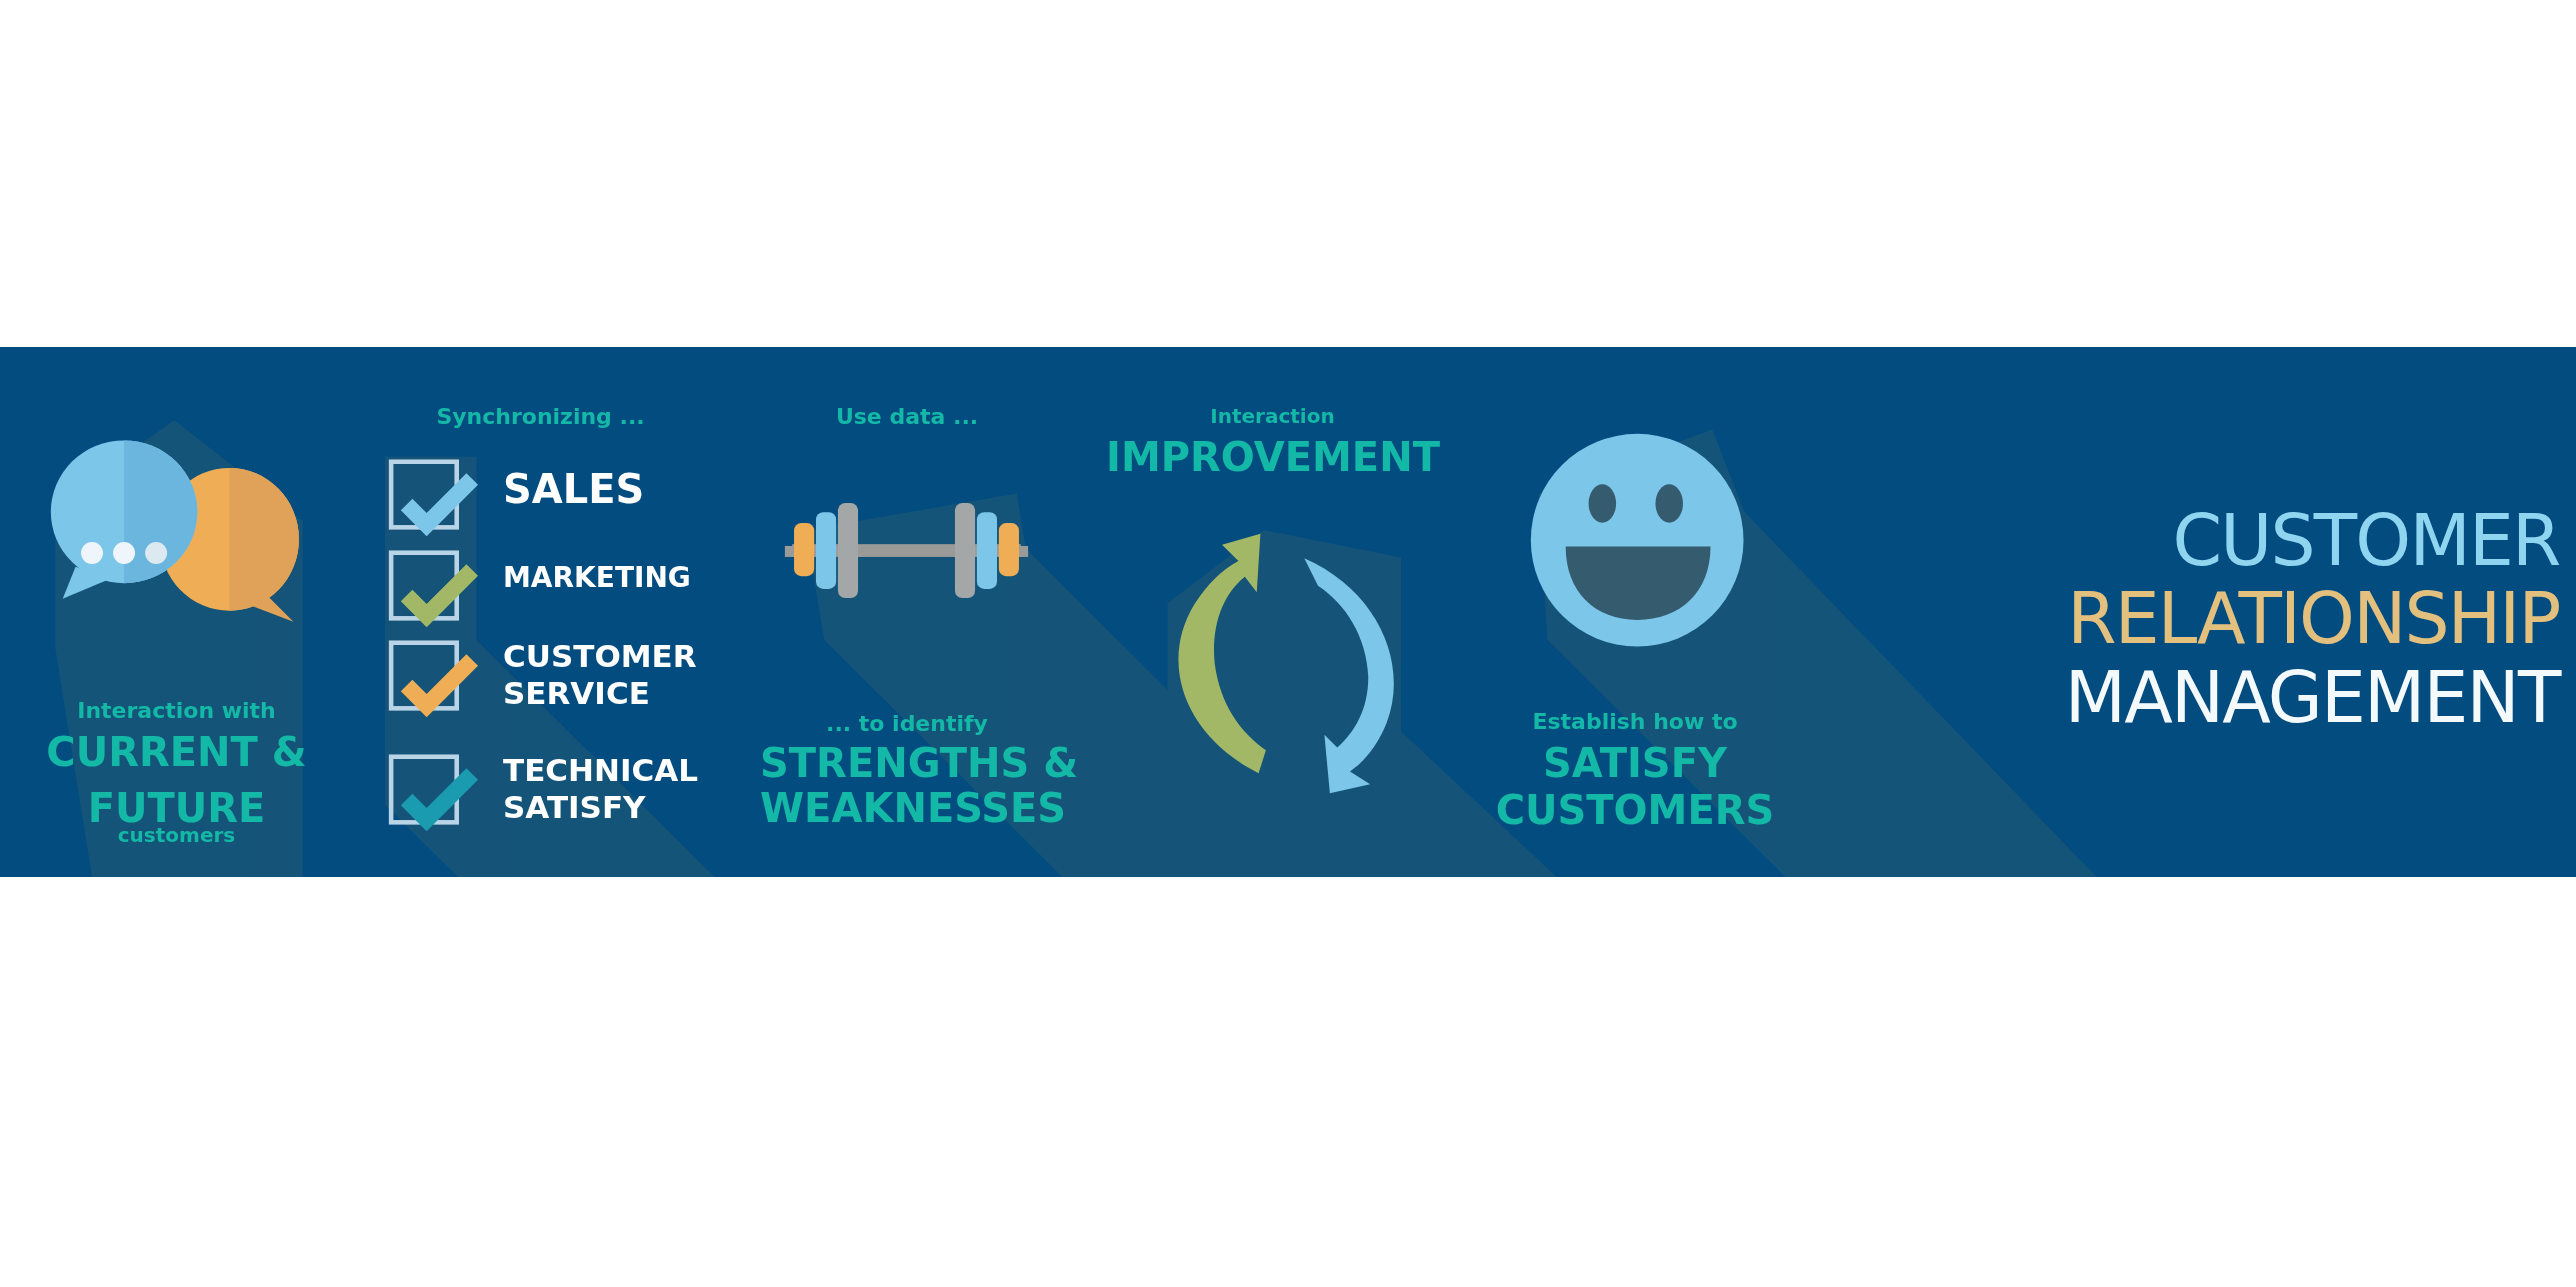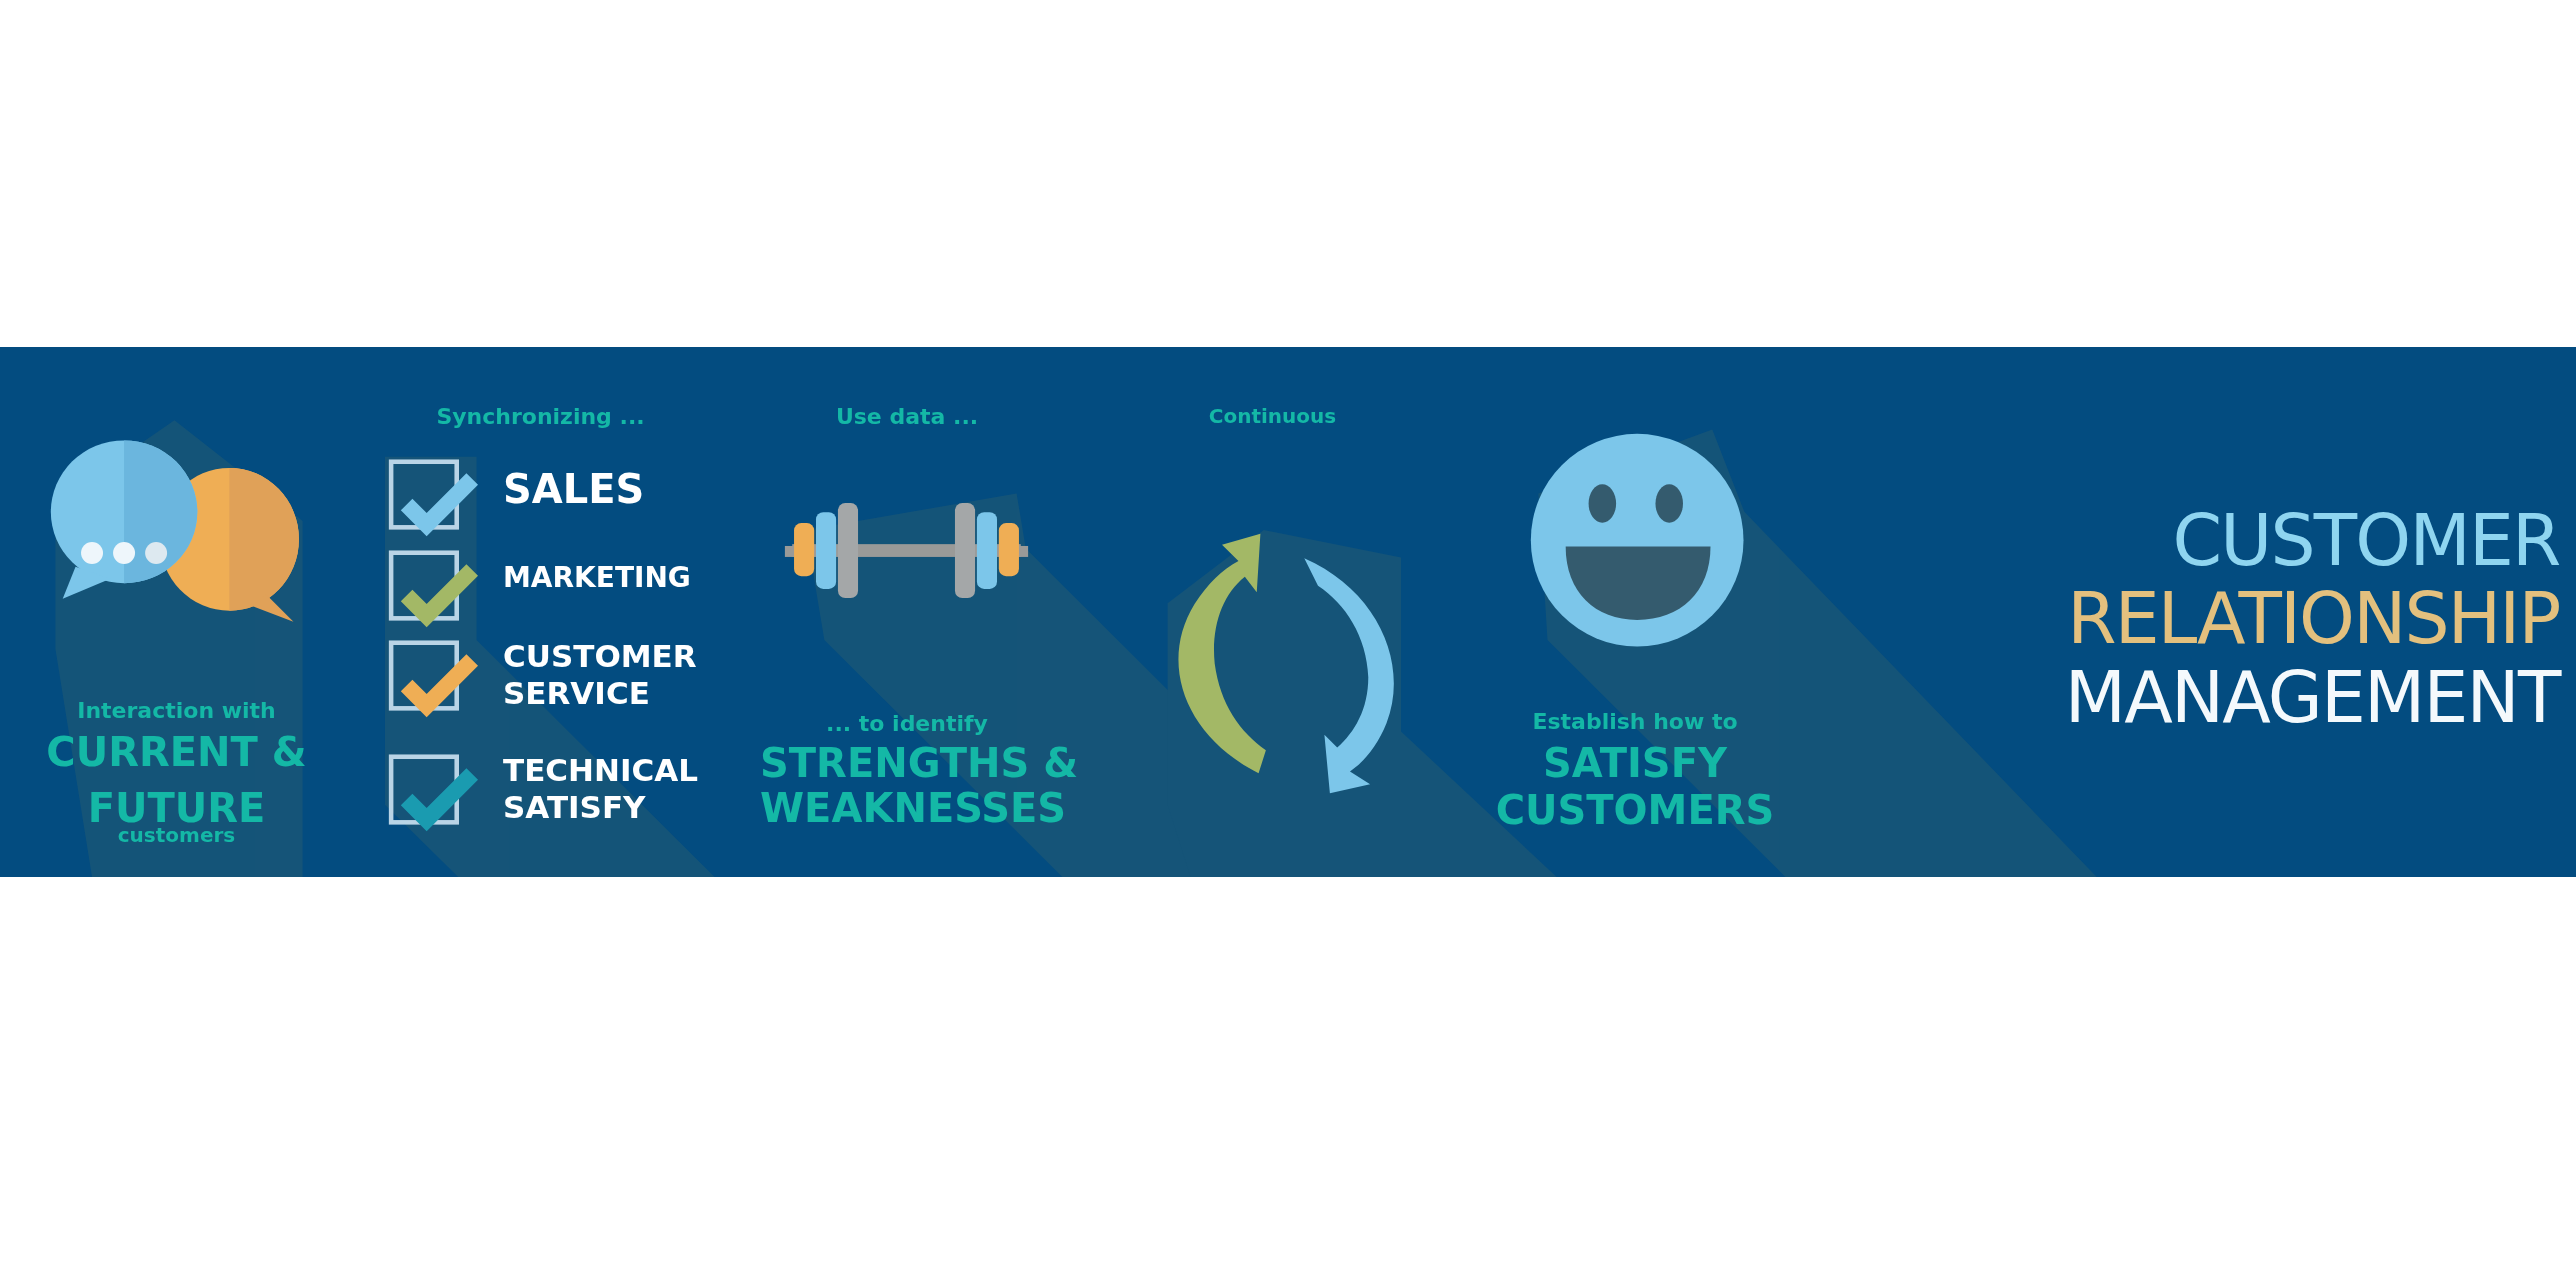--- a/index.html
+++ b/index.html
@@ -112,21 +112,22 @@
     <rect x="36" y="10" width="22" height="84" rx="8" fill="#7cc6ea"></rect>
     <rect x="60" y="0" width="22" height="104" rx="8" fill="#a4a7a8"></rect>
     <rect x="188" y="0" width="22" height="104" rx="8" fill="#a4a7a8"></rect>
     <rect x="212" y="10" width="22" height="84" rx="8" fill="#7cc6ea"></rect>
     <rect x="236" y="22" width="22" height="58" rx="8" fill="#efae55"></rect>
   </svg>
   <div class="txt small" style="left:788px;top:366px;width:238px">... to identify</div>
   <div class="txt big" style="left:760px;top:396px;width:293px">STRENGTHS &amp;</div>
   <div class="txt big" style="left:760px;top:441px;width:293px">WEAKNESSES</div>
 
-  <div class="txt small" style="left:1117px;top:59px;width:311px;font-size:20px">Continuous</div>
+  <div class="txt small" style="left:1117px;top:59px;width:311px;font-size:20px">Interaction</div>
+  <div class="txt big" style="left:1099px;top:90px;width:348px">IMPROVEMENT</div>
   <svg class="abs" style="left:1158px;top:179px" width="256" height="275" viewBox="0 0 280 300">
 
     <path d="M110,270 C30,230 0,150 40,85 C55,62 70,48 88,38 L70,20 L112,8 L108,72 L95,55 C70,75 58,110 62,150 C68,195 90,225 118,245 Z" fill="#a3b866"></path>
 
     <path d="M160,35 C240,70 275,150 250,215 C240,240 225,258 210,268 L232,282 L188,292 L182,228 L196,242 C215,225 230,200 230,165 C228,120 205,85 175,65 Z" fill="#7cc6ea"></path>
   </svg>
 
   <svg class="abs" style="left:1529px;top:85px" width="220" height="220" viewBox="0 0 240 240">
     <circle cx="118" cy="118" r="116" fill="#7cc6ea"></circle>
     <ellipse cx="80" cy="78" rx="15" ry="21" fill="#345b6e"></ellipse>

